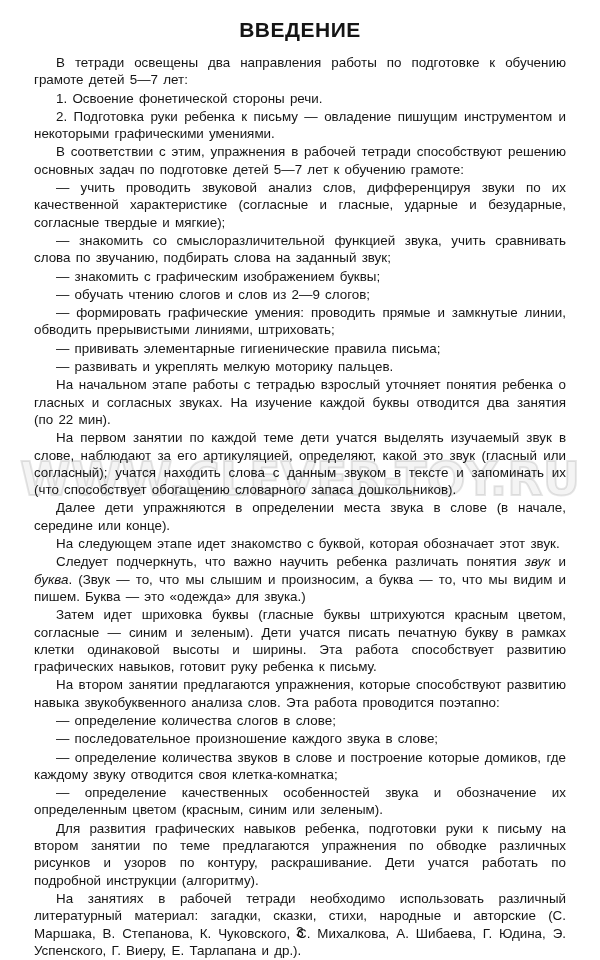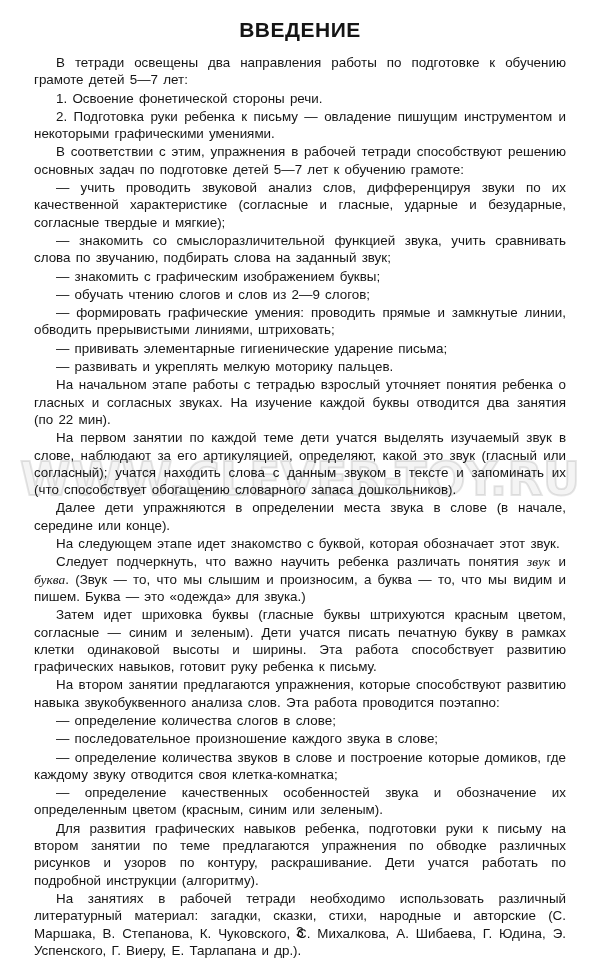--- a/index.html
+++ b/index.html
@@ -25,21 +25,21 @@
   .content {
     position: relative; z-index: 1;
     width: 534px;
     margin: 12px auto 0 auto;
     font-size: 13.4px;
     line-height: 17.3px;
     text-align: justify;
     word-spacing: 1.5px;
   }
   .content p { margin: 1px; text-indent: 22px; }
-  .content em { font-style: italic; font-family: Liberation Serif, serif; }
+  .content em { font-style: italic; }
   .watermark {
     position: absolute; z-index: 0;
     top: 452px; left: 0; width: 100%;
     text-align: center;
     font-family: "DejaVu Sans", sans-serif;
     font-size: 46px; font-weight: 800;
     letter-spacing: 0px;
     color: rgba(0,0,0,0.045);
     -webkit-text-stroke: 2px rgba(0,0,0,0.10);
     white-space: nowrap;
@@ -61,21 +61,21 @@
   <div class="content">
       <p><span>В тетради освещены два направления работы по подготовке к обучению грамоте детей 5—7 лет:</span></p>
       <p><span>1. Освоение фонетической стороны речи.</span></p>
       <p><span>2. Подготовка руки ребенка к письму — овладение пишущим инструментом и некоторыми графическими умениями.</span></p>
       <p><span>В соответствии с этим, упражнения в рабочей тетради способствуют решению основных задач по подготовке детей 5—7 лет к обучению грамоте:</span></p>
       <p><span>— учить проводить звуковой анализ слов, дифференцируя звуки по их качественной характеристике (согласные и гласные, ударные и безударные, согласные твердые и мягкие);</span></p>
       <p><span>— знакомить со смыслоразличительной функцией звука, учить сравнивать слова по звучанию, подбирать слова на заданный звук;</span></p>
       <p><span>— знакомить с графическим изображением буквы;</span></p>
       <p><span>— обучать чтению слогов и слов из 2—9 слогов;</span></p>
       <p><span>— формировать графические умения: проводить прямые и замкнутые линии, обводить прерывистыми линиями, штриховать;</span></p>
-      <p><span>— прививать элементарные гигиенические ударение письма;</span></p>
+      <p><span>— прививать элементарные гигиенические правила письма;</span></p>
       <p><span>— развивать и укреплять мелкую моторику пальцев.</span></p>
       <p><span>На начальном этапе работы с тетрадью взрослый уточняет понятия ребенка о гласных и согласных звуках. На изучение каждой буквы отводится два занятия (по 22 мин).</span></p>
       <p><span>На первом занятии по каждой теме дети учатся выделять изучаемый звук в слове, наблюдают за его артикуляцией, определяют, какой это звук (гласный или согласный); учатся находить слова с данным звуком в тексте и запоминать их (что способствует обогащению словарного запаса дошкольников).</span></p>
       <p><span>Далее дети упражняются в определении места звука в слове (в начале, середине или конце).</span></p>
       <p><span>На следующем этапе идет знакомство с буквой, которая обозначает этот звук.</span></p>
       <p><span>Следует подчеркнуть, что важно научить ребенка различать понятия </span><em>звук</em><span> и </span><em>буква</em><span>. (Звук — то, что мы слышим и произносим, а буква — то, что мы видим и пишем. Буква — это «одежда» для звука.)</span></p>
       <p><span>Затем идет шриховка буквы (гласные буквы штрихуются красным цветом, согласные — синим и зеленым). Дети учатся писать печатную букву в рамках клетки одинаковой высоты и ширины. Эта работа способствует развитию графических навыков, готовит руку ребенка к письму.</span></p>
       <p><span>На втором занятии предлагаются упражнения, которые способствуют развитию навыка звукобуквенного анализа слов. Эта работа проводится поэтапно:</span></p>
       <p><span>— определение количества слогов в слове;</span></p>
       <p><span>— последовательное произношение каждого звука в слове;</span></p>

